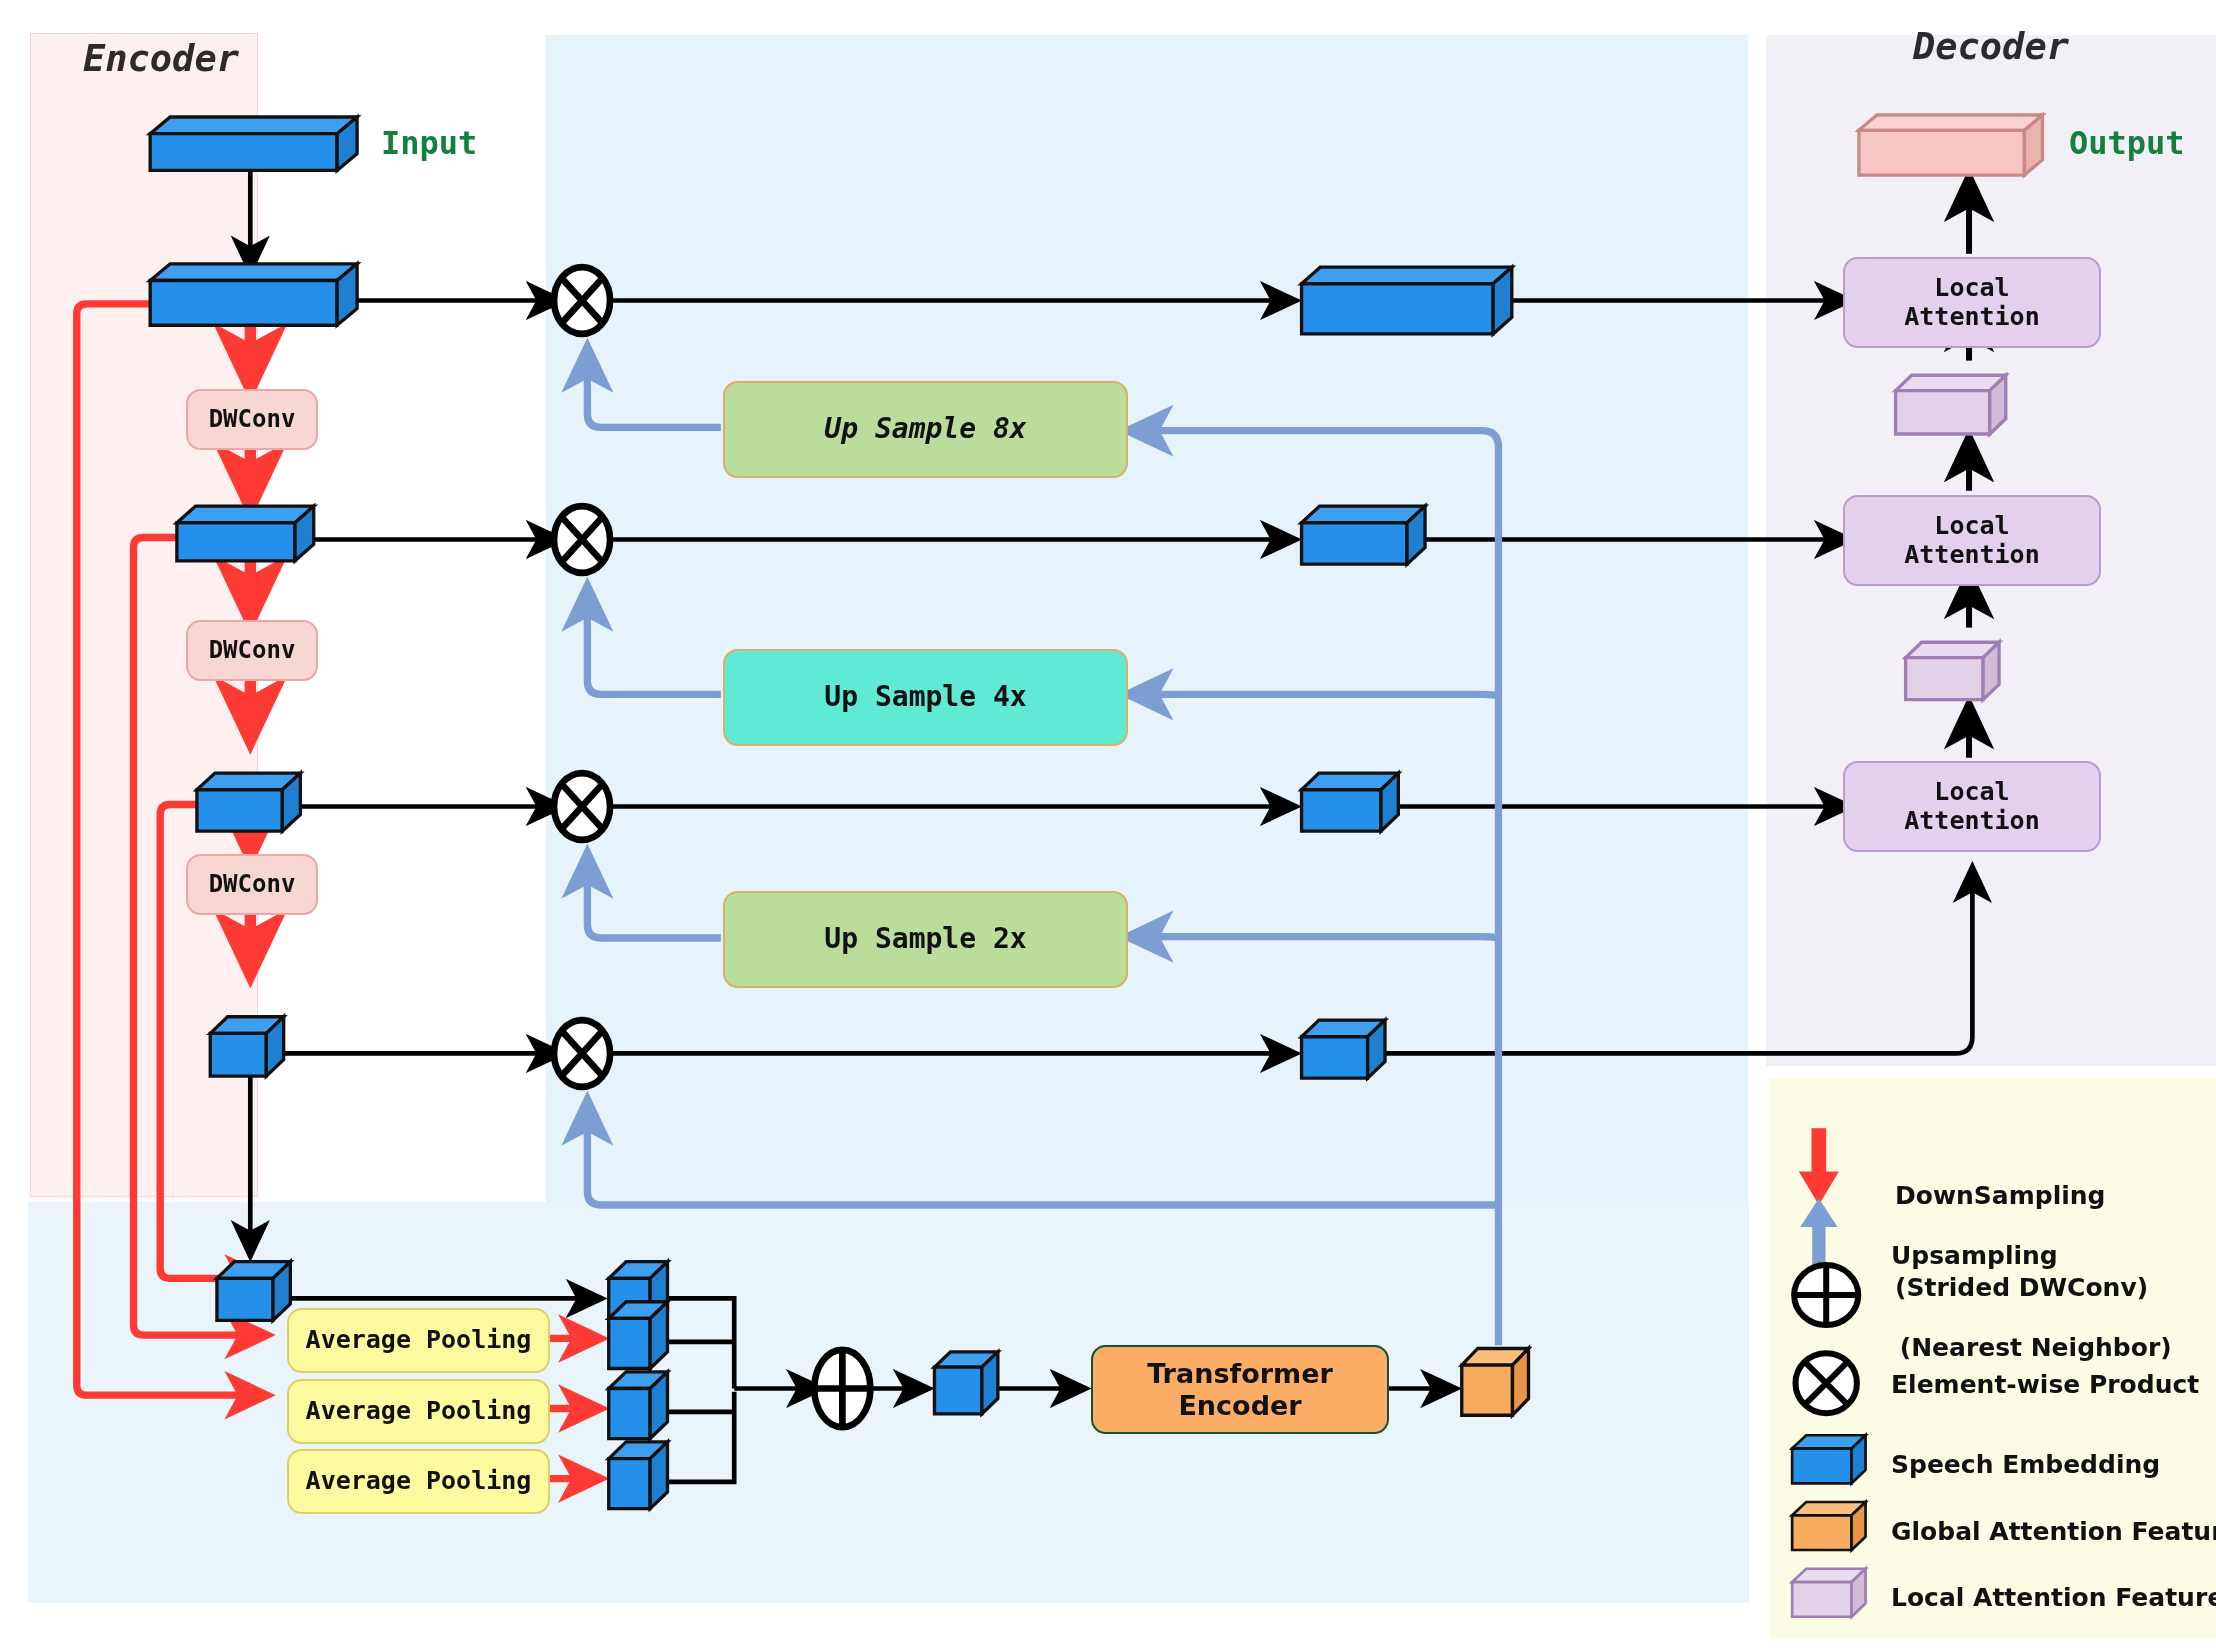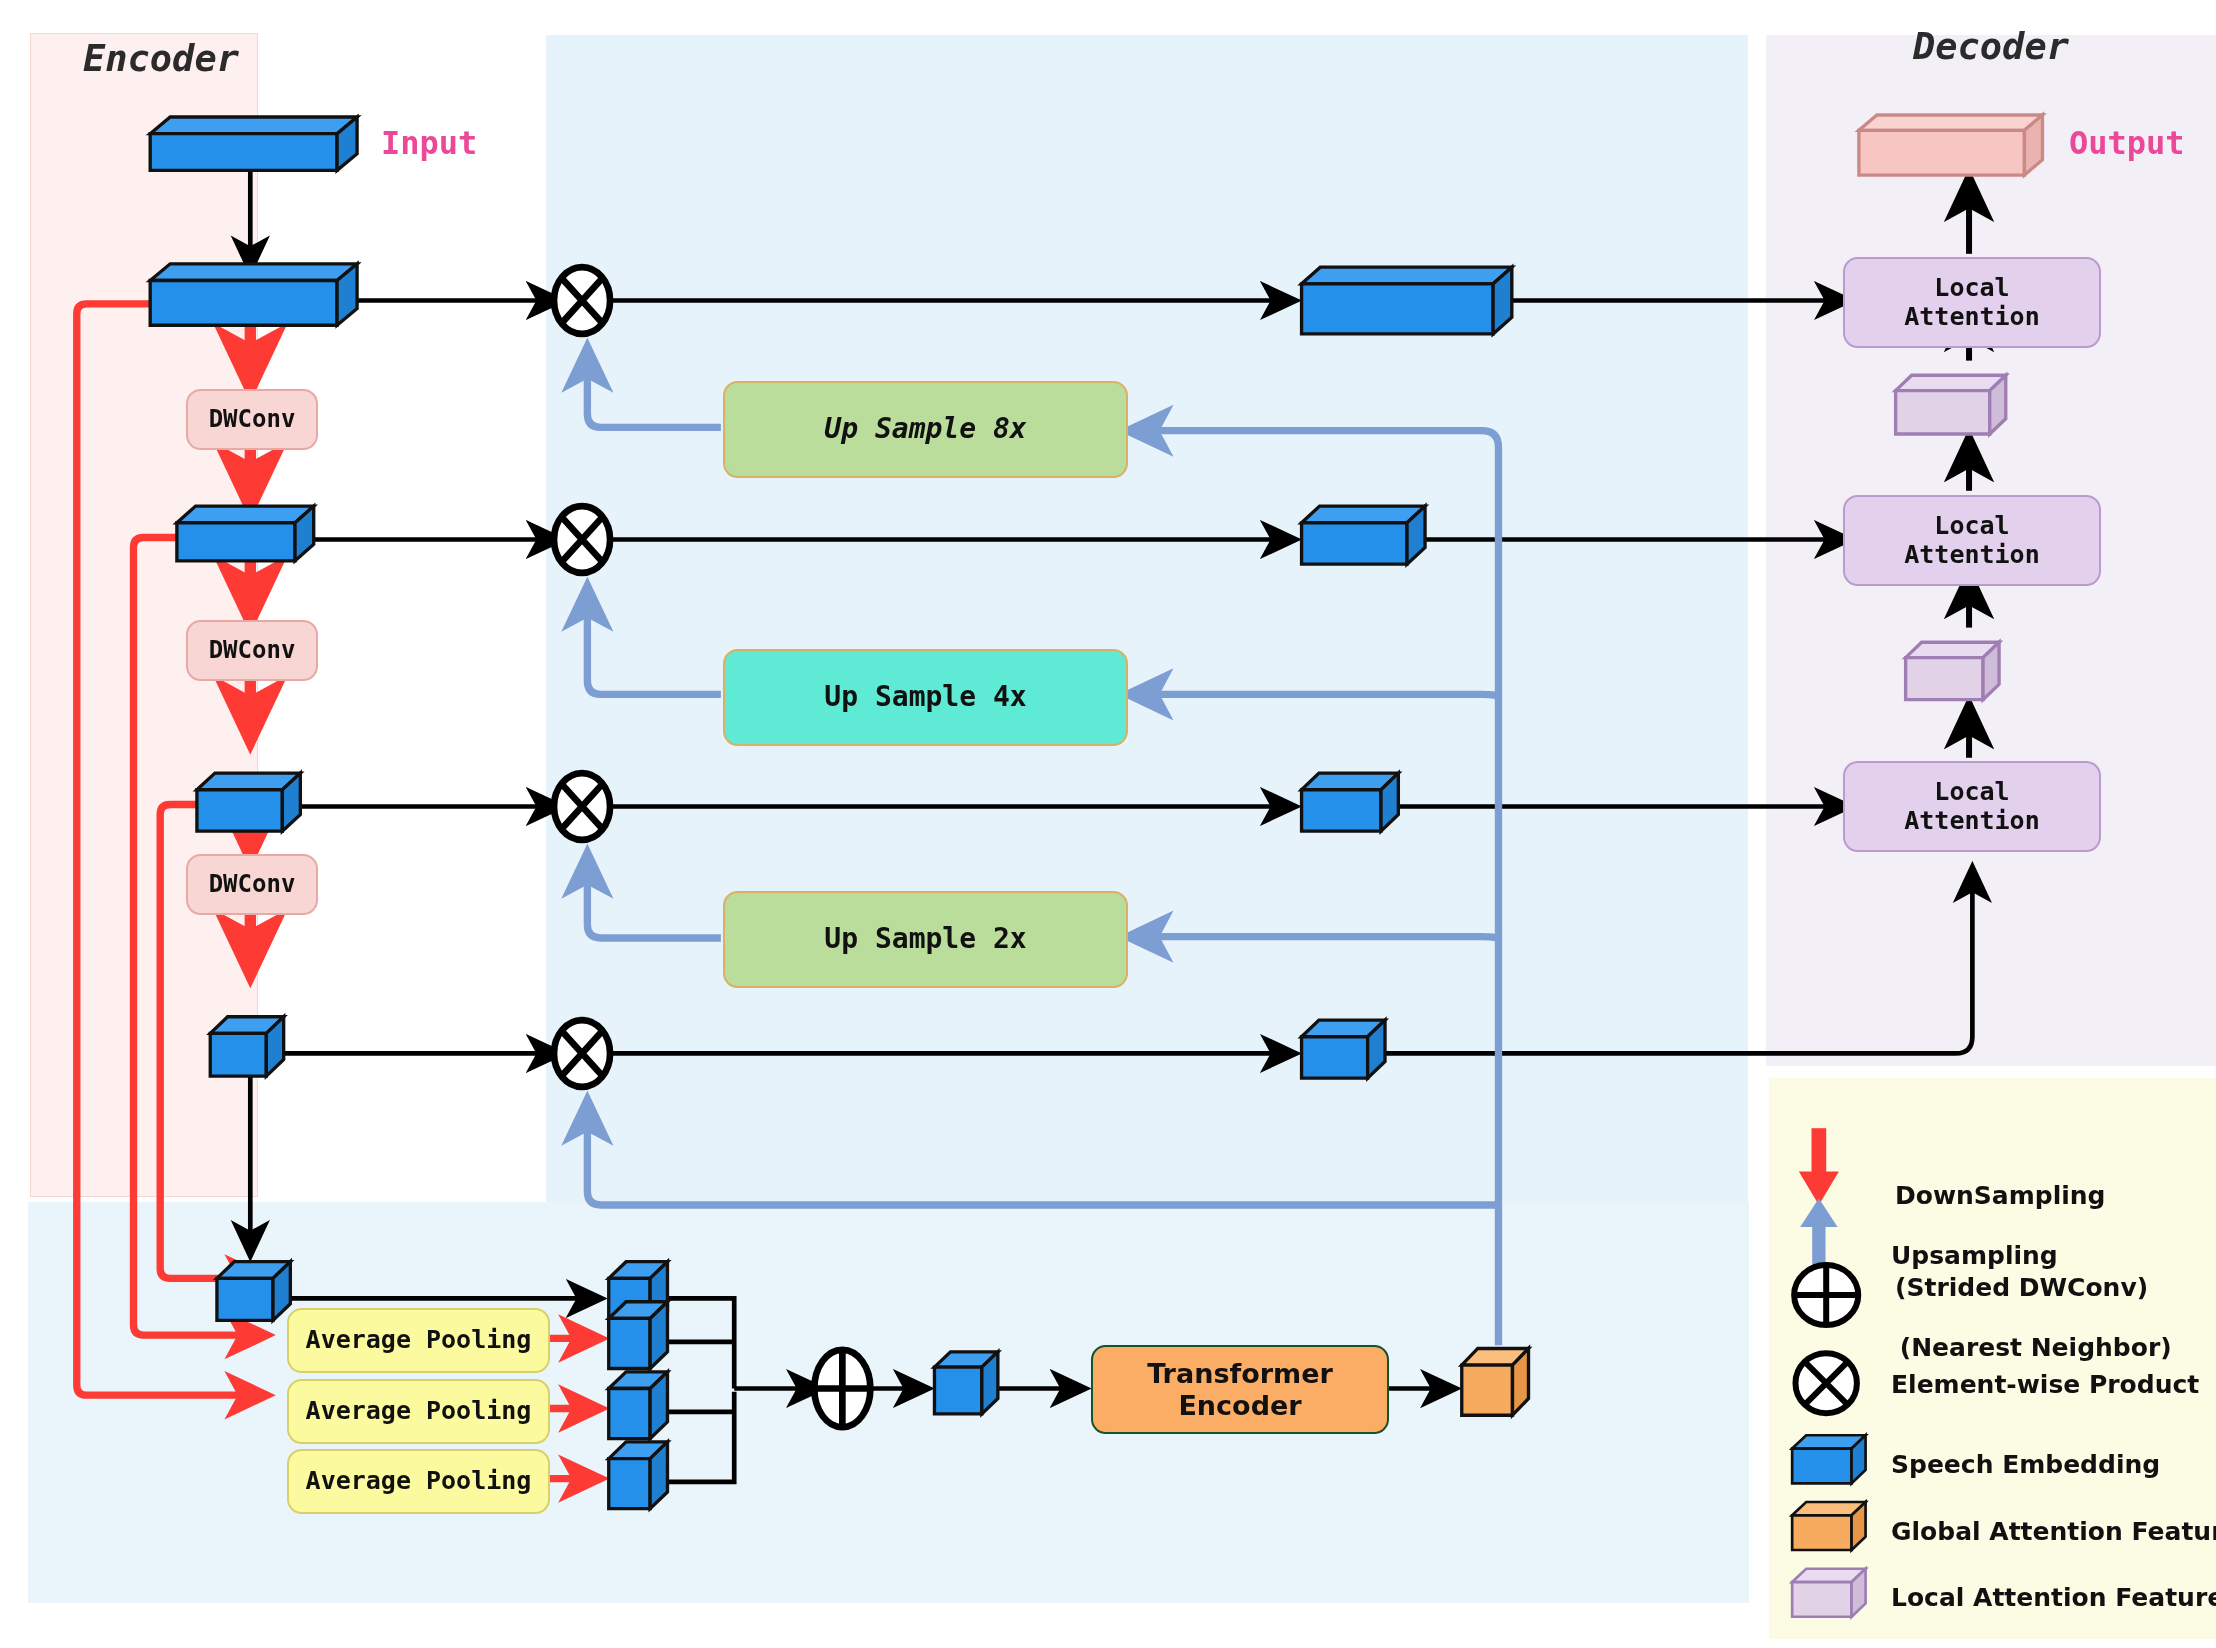--- a/index.html
+++ b/index.html
@@ -4,21 +4,21 @@
 <style>
   html,body{margin:0;padding:0;background:#ffffff;}
   #stage{position:relative;width:2216px;height:1649px;background:#ffffff;
          font-family:"DejaVu Sans Mono",monospace;overflow:hidden;}
   .panel{position:absolute;}
   .ptitle{position:absolute;font-weight:bold;font-style:italic;color:#2b2b2b;
           font-family:"DejaVu Sans Mono",monospace;white-space:nowrap;}
   .rbox{position:absolute;border-radius:14.7px;display:flex;align-items:center;
         justify-content:center;text-align:center;font-weight:bold;
         font-family:"DejaVu Sans Mono",monospace;line-height:1.15;color:#111;}
-  .lbl{position:absolute;font-weight:bold;color:#ec4899;white-space:nowrap;
+  .lbl{position:absolute;font-weight:bold;color:#15803d;white-space:nowrap;
        font-family:"DejaVu Sans Mono",monospace;}
   .lgtext{position:absolute;font-weight:bold;color:#111;white-space:pre;
           font-family:"DejaVu Sans",sans-serif;line-height:1.22;}
   svg.lay{position:absolute;left:0;top:0;width:2216px;height:1649px;overflow:visible;}
 </style>
 </head>
 <body>
 
 <div id="stage">
 

